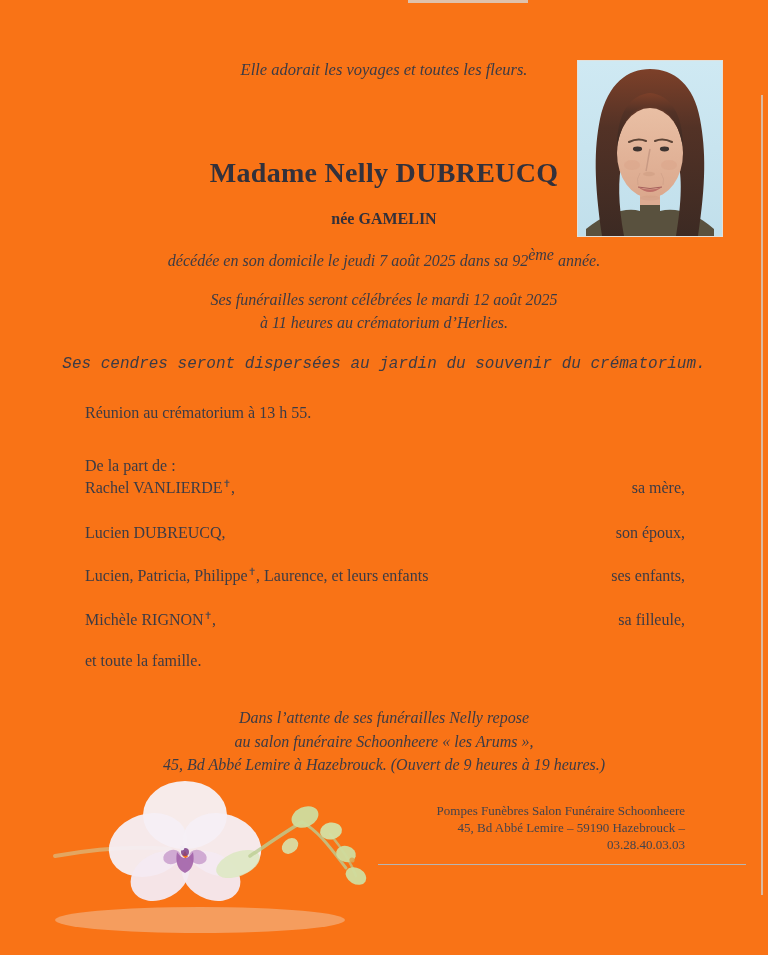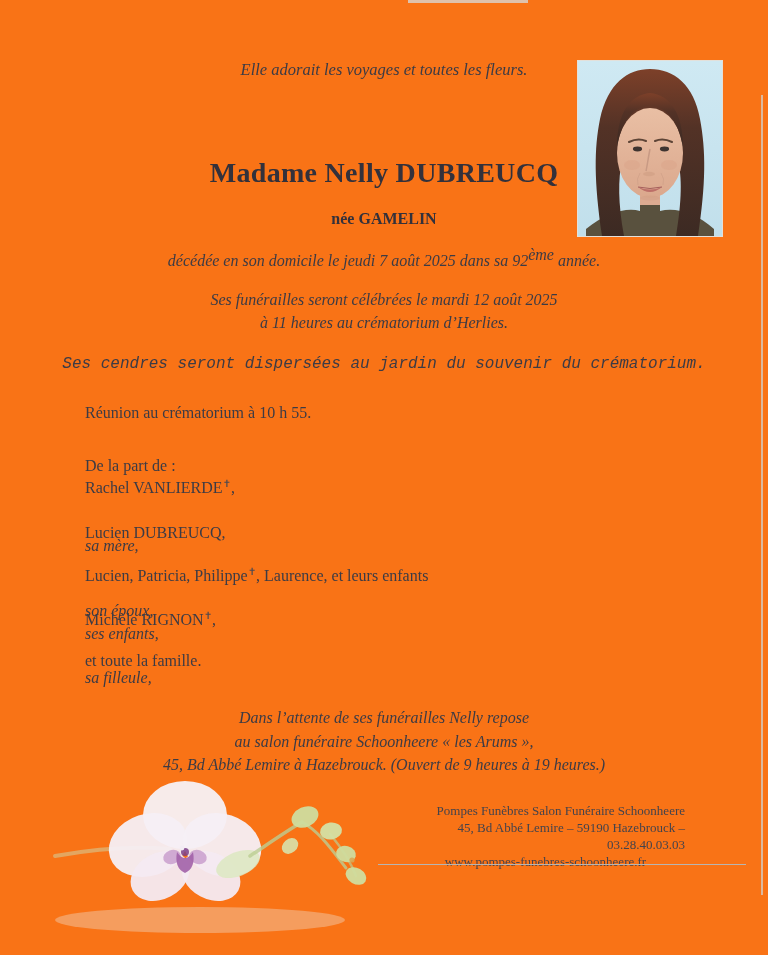--- a/index.html
+++ b/index.html
@@ -15,22 +15,22 @@
   .quote{top:60px;font-size:16.5px;}
   .intro{top:118px;font-size:16.5px;}
   .title{top:157px;font-size:28px;font-weight:bold;color:#33313b;letter-spacing:.3px;}
   .subtitle{top:194px;font-size:16px;font-weight:bold;color:#33313b;margin-top:16px;}
   .death{top:246px;font-size:16px;}
   .death sup{font-size:16px;}
   .funeral{top:288px;font-size:16px;line-height:23px;}
   .ashes{top:355px;font-size:16px;font-family:Liberation Mono, monospace;}
   .meeting{top:404px;left:85px;font-size:16px;}
   .from{top:457px;left:85px;font-size:16px;}
-  .frow{position:absolute;left:85px;right:83px;display:flex;justify-content:space-between;font-size:16px;flex-direction:column;}
-  .frow .rel{font-style:italic;margin-top:40px;}
+  .frow{position:absolute;left:85px;right:83px;display:flex;justify-content:space-between;font-size:16px;}
+  .frow .rel{}
   .cross{font-size:10px;vertical-align:super;line-height:0;font-family:"DejaVu Sans",sans-serif;color:#4a4952;}
   .closing{top:652px;left:85px;font-size:16px;}
   .waiting{top:706px;font-size:16px;line-height:23.5px;}
   .home{position:absolute;top:802px;right:83px;width:279px;font-size:13px;line-height:17px;color:#44434c;}
   .home .r{text-align:right;}
   .home .c2{text-align:center;}
   .rule{position:absolute;top:864px;left:378px;width:368px;height:1px;background:#b7b5b2;}
   .photo{position:absolute;left:578px;top:61px;width:144px;height:175px;box-shadow:0 0 0 1px #e3e0da;}
   .orchid{position:absolute;left:0px;top:760px;width:390px;height:195px;}
   .scan-right{position:absolute;left:761px;top:95px;width:2px;height:800px;background:#d2d0cc;opacity:.75;}
@@ -91,21 +91,21 @@
 
   <div class="ctr it death"><span>décédée en son domicile le jeudi 7 août 2025 dans sa 92</span><sup>ème</sup><span> année.</span></div>
 
   <div class="ctr it funeral">
     <div>Ses funérailles seront célébrées le mardi 12 août 2025</div>
     <div>à 11 heures au crématorium d’Herlies.</div>
   </div>
 
   <div class="ctr it ashes">Ses cendres seront dispersées au jardin du souvenir du crématorium.</div>
 
-  <div class="abs meeting">Réunion au crématorium à 10 h 55.</div>
+  <div class="abs meeting">Réunion au crématorium à 13 h 55.</div>
 
   <div class="abs from">De la part de :</div>
 
   <div class="frow" style="top:479px;">
     <span><span>Rachel VANLIERDE</span><sup class="cross">✝</sup><span>,</span></span>
     <span class="rel">sa mère,</span>
   </div>
   <div class="frow" style="top:524px;gap:20px;">
     <span><span>Lucien DUBREUCQ,</span><sup class="cross"></sup><span></span></span>
     <span class="rel">son époux,</span>
@@ -150,18 +150,17 @@
       <ellipse cx="346" cy="94" rx="10" ry="8" fill="#cfdc9e" opacity="0.95" transform="rotate(14 346 94)"></ellipse>
       <ellipse cx="356" cy="116" rx="11" ry="8" fill="#d0dd9f" opacity="0.95" transform="rotate(30 356 116)"></ellipse>
       <ellipse cx="290" cy="86" rx="9" ry="7" fill="#d7e2ab" opacity="0.9" transform="rotate(-40 290 86)"></ellipse>
       <circle cx="352" cy="100" r="2.6" fill="#d8a855" opacity="0.9"></circle>
     </svg>
   </div>
 
   <div class="home">
     <div class="r">Pompes Funèbres Salon Funéraire Schoonheere</div>
     <div class="r">45, Bd Abbé Lemire – 59190 Hazebrouck – 03.28.40.03.03</div>
-    <div class="c2">www.pompes-funebres-schoonheere.fr</div>
   </div>
 
   <div class="rule"></div>
 
 </div>
 
 </body></html>

